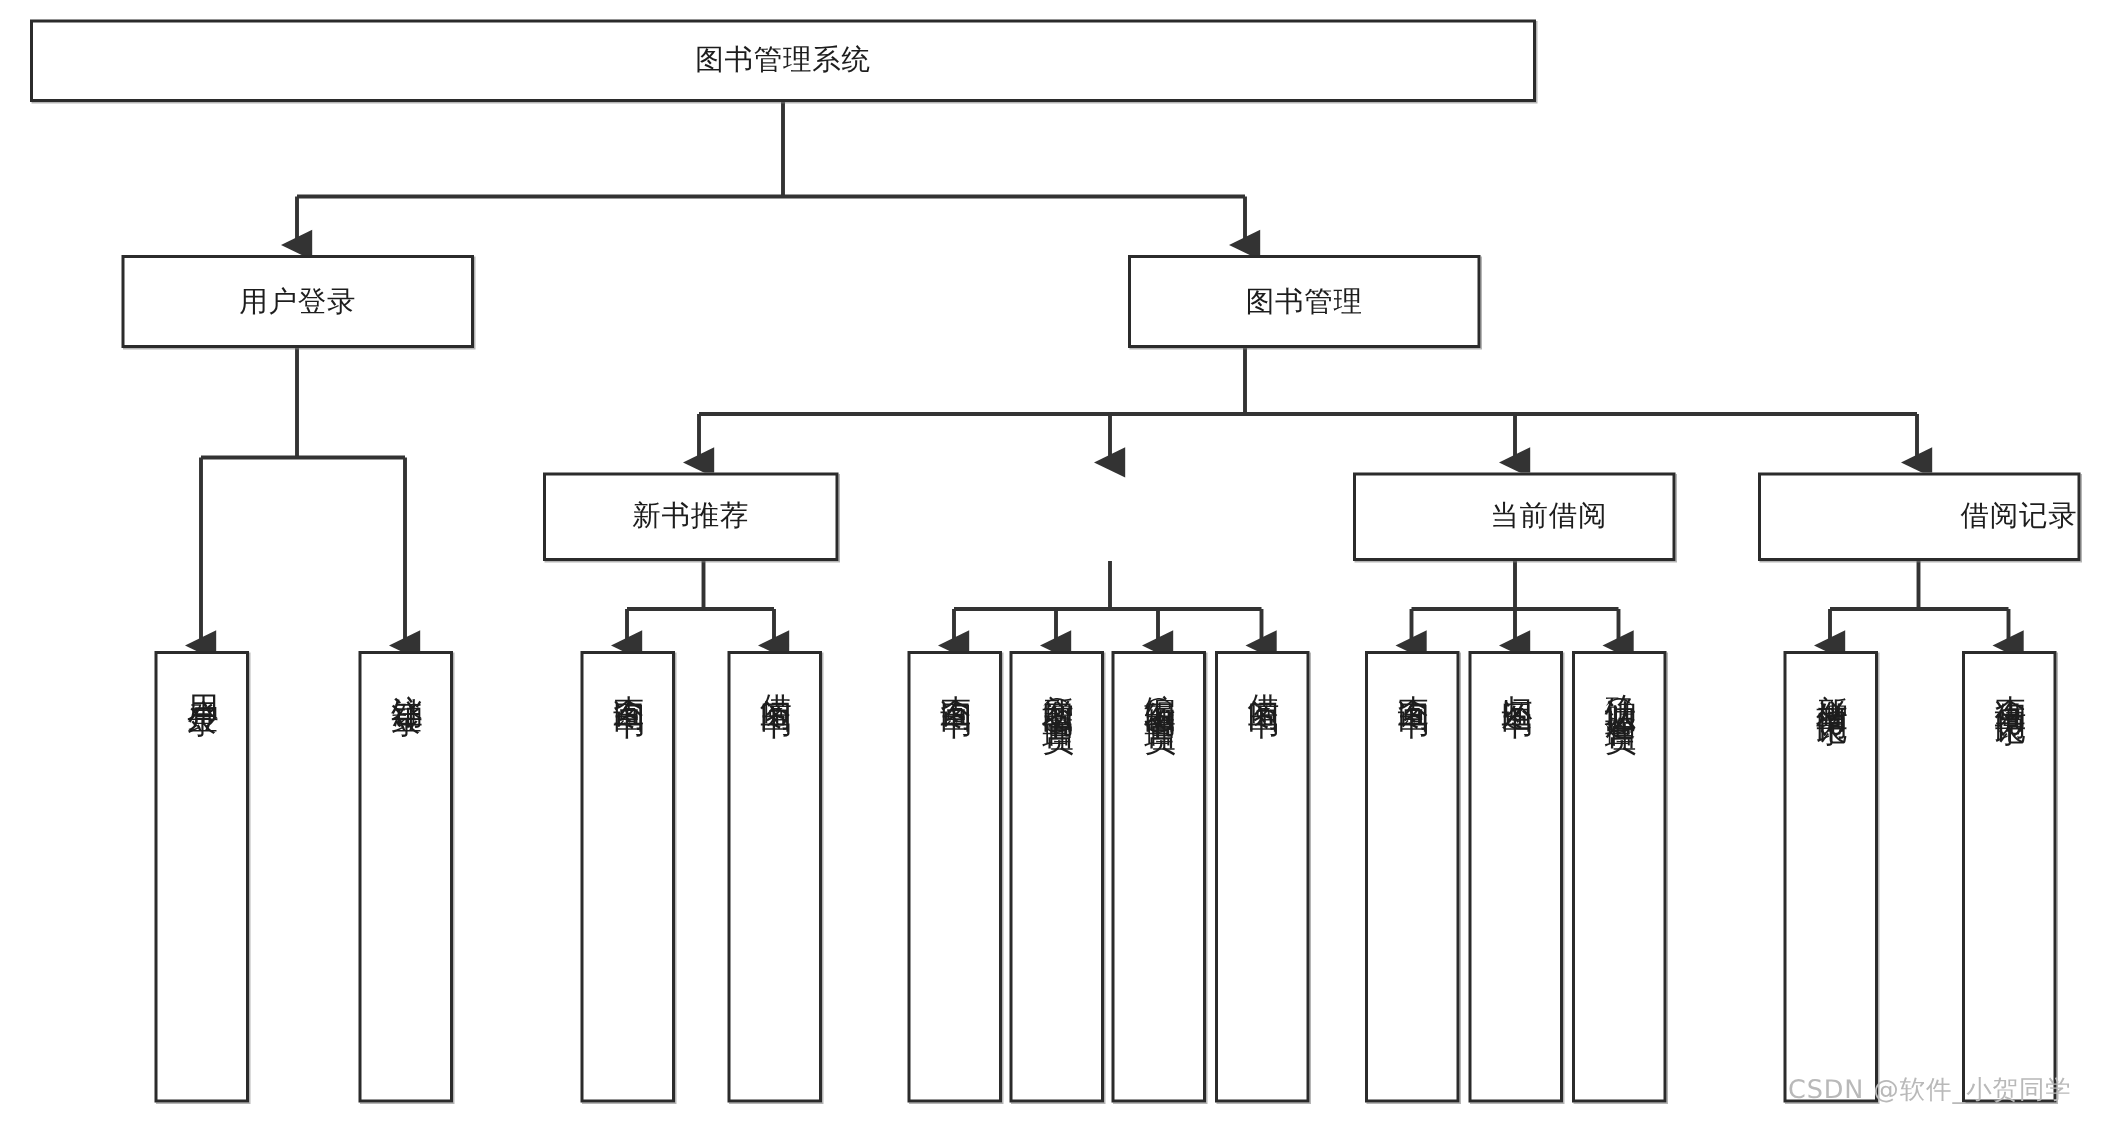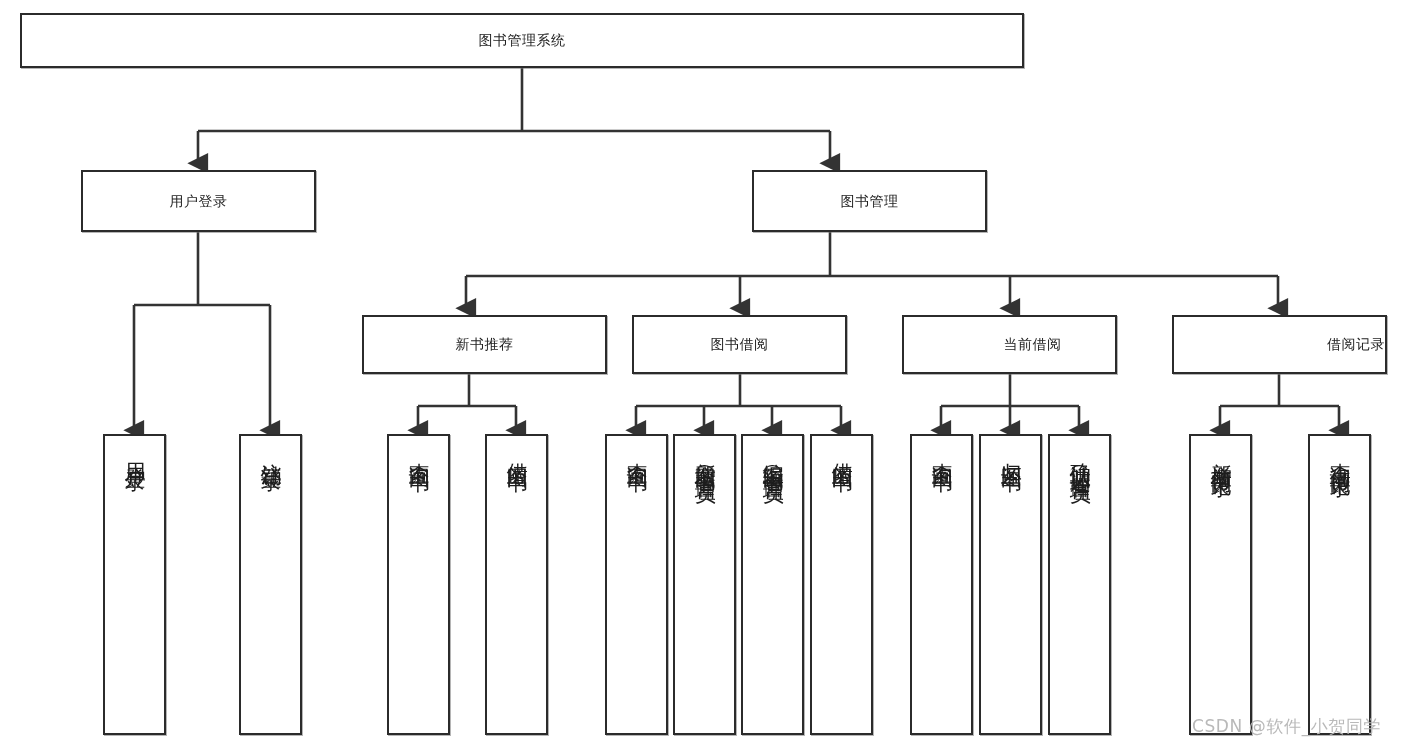--- a/index.html
+++ b/index.html
@@ -16,21 +16,21 @@
     background:#ffffff;
     border:2px solid #2b2b2b;
     box-sizing:border-box;
     display:flex;
     align-items:center;
     justify-content:center;
     box-shadow:1px 1px 0 rgba(120,120,120,.55);
   }
   .node-label{
     color:#1d1d1d;
-    font-size:14px;
+    font-size:19px;
     line-height:1.18;
     letter-spacing:.5px;
     white-space:nowrap;
     text-align:center;
   }
   .node-box.leaf{
     padding:10px 2px;
     align-items:flex-start;
     justify-content:center;
   }
@@ -112,25 +112,22 @@
     <span class="node-label">图书管理系统</span>
   </div>
 
   <div class="node-box" style="left:81px;top:170px;width:235px;height:62px;">
     <span class="node-label">用户登录</span>
   </div>
   <div class="node-box" style="left:712px;top:170px;width:235px;height:62px;margin-left:40px;">
     <span class="node-label">图书管理</span>
   </div>
 
-  <div class="node-box" style="left:362px;top:315px;width:245px;height:59px;">
+  <div class="node-box" style="left:362px;top:315px;width:197px;height:59px;">
     <span class="node-label">新书推荐</span>
-  </div>
-  <div class="node-box" style="left:632px;top:315px;width:215px;height:59px;">
-    <span class="node-label">图书借阅</span>
   </div>
   <div class="node-box" style="left:902px;top:315px;width:215px;height:59px;padding-left:46px;">
     <span class="node-label">当前借阅</span>
   </div>
   <div class="node-box" style="left:1172px;top:315px;width:215px;height:59px;justify-content:flex-end;">
     <span class="node-label">借阅记录</span>
   </div>
 
   <div class="node-box leaf" style="left:103px;top:434px;width:63px;height:301px;">
     <span class="node-label">用户登录</span>

